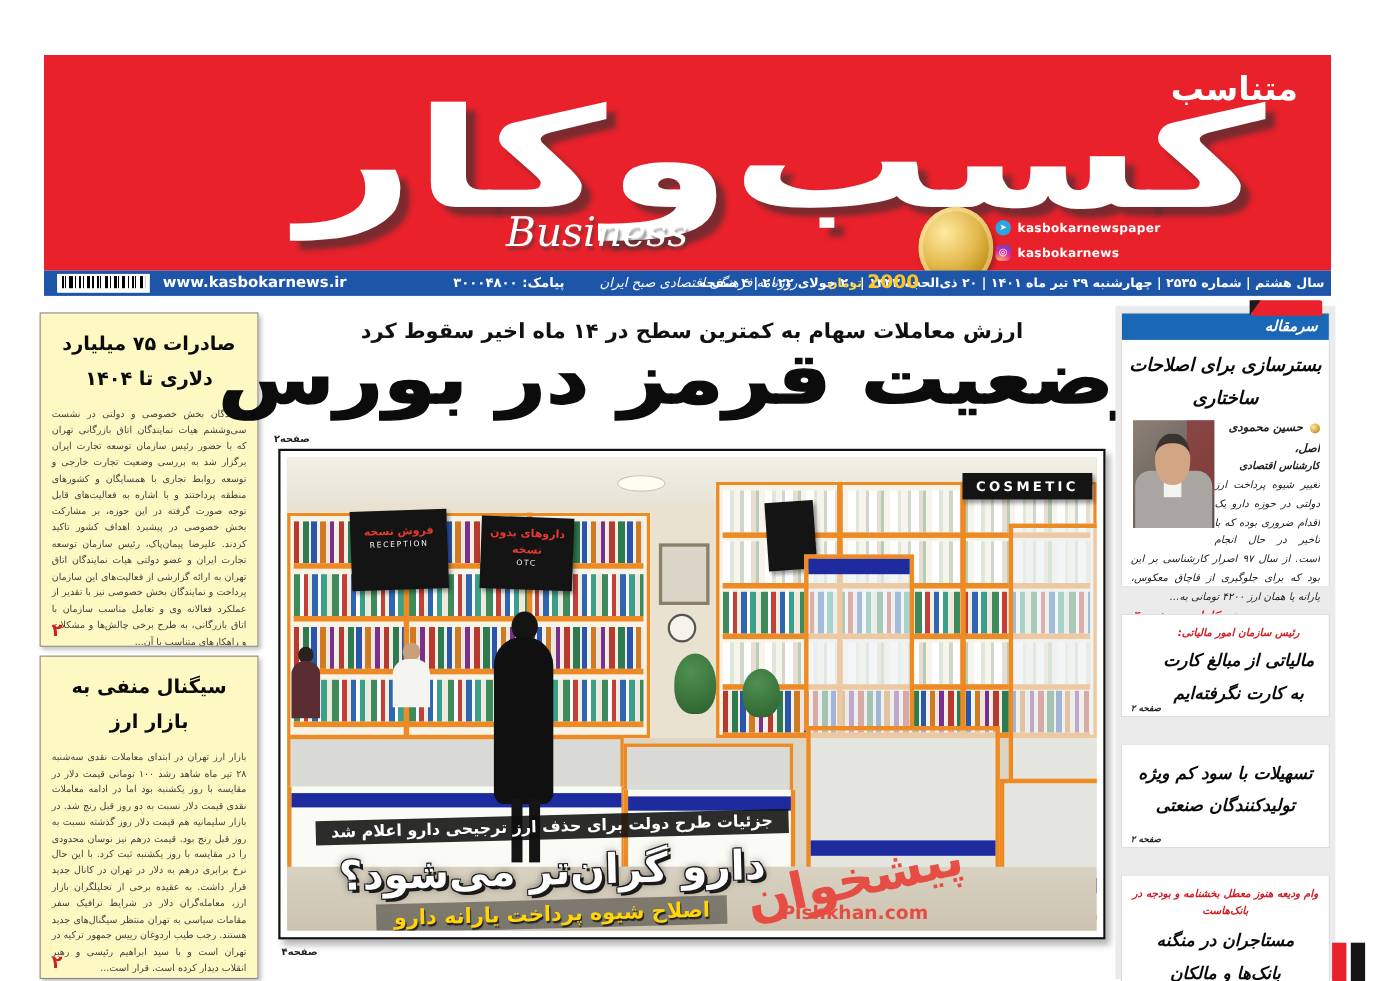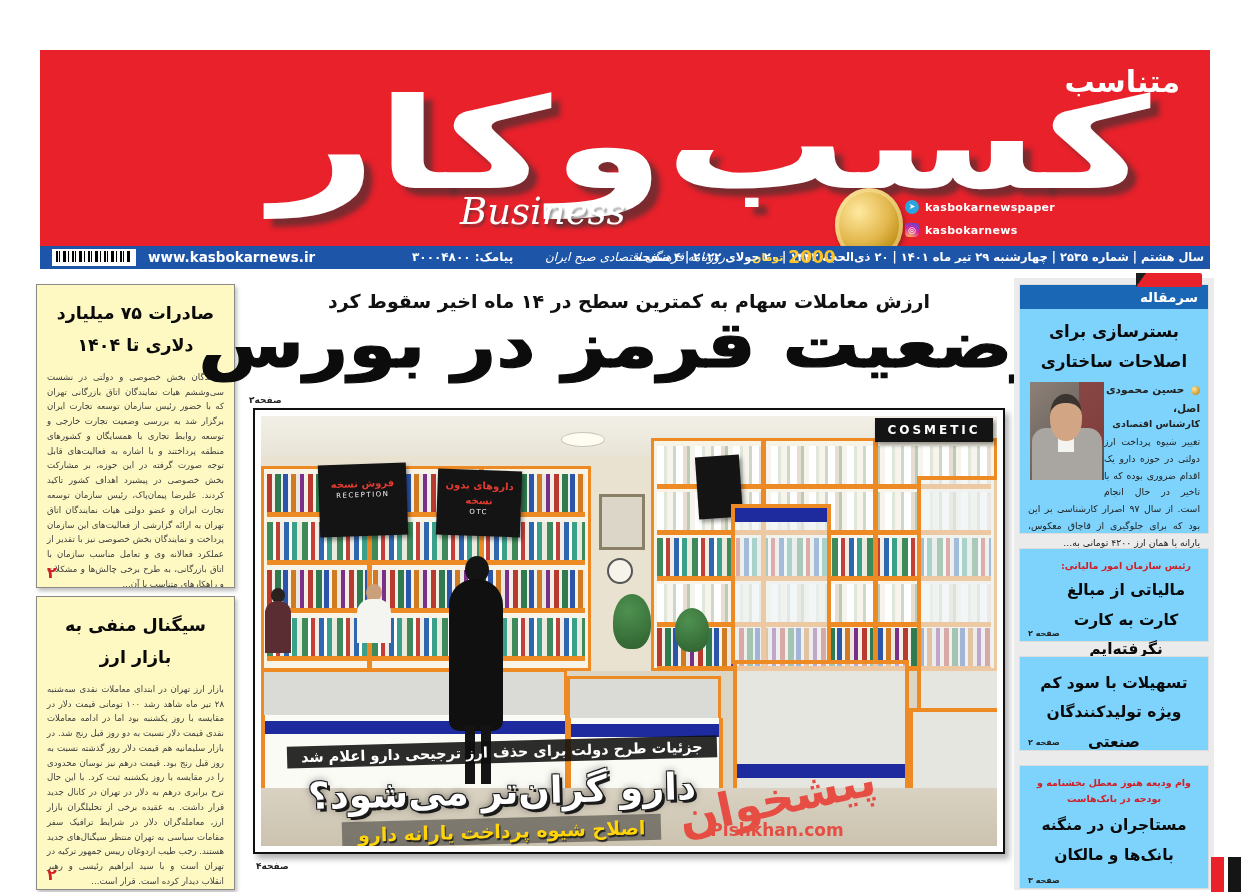--- a/index.html
+++ b/index.html
@@ -102,21 +102,21 @@
   .cap-headline{font-size:37px;font-weight:bold;color:#fff;margin:7px 4px 5px;transform:rotate(-1.5deg);
         text-shadow:3px 3px 0 #1a1a1a,-1px -1px 0 #1a1a1a,1px -1px 0 #1a1a1a,-1px 1px 0 #1a1a1a,0 0 8px rgba(0,0,0,.6);}
   .cap-subhead{display:inline-block;background:rgba(25,25,25,.45);color:#ffd50a;font-size:19px;font-weight:bold;
                padding:2px 16px;transform:rotate(-1.5deg);text-shadow:1px 2px 1px #222;}
   .watermark{position:absolute;right:120px;bottom:6px;text-align:center;color:#e8433a;z-index:5;opacity:.92;direction:ltr;}
   .wm-fa{font-size:46px;font-weight:bold;transform:rotate(-12deg);line-height:1;}
   .wm-en{font-size:17px;font-weight:bold;margin-top:-2px;}
 
   
   .right-col{left:1014px;top:278px;width:200px;height:612px;background:#ebebeb;padding:6px 5px;box-sizing:border-box;}
-  .r-box{position:relative;background:#7dd3fc;border:1px solid #dcdcdc;margin-bottom:14px;overflow:visible;}
+  .r-box{position:relative;background:#ffffff;border:1px solid #dcdcdc;margin-bottom:24px;overflow:visible;font-style:italic;}
   .ed-box{height:248px;overflow:visible;}
   .ed-head{position:relative;background:#1a67b5;height:24px;color:#fff;font-weight:bold;font-size:13.5px;line-height:24px;padding-right:10px;}
   .ed-tab{position:absolute;top:-12px;right:6px;width:64px;height:14px;background:#e8212b;border-radius:2px 2px 0 0;}
   .ed-tab:after{content:"";position:absolute;left:-2px;top:0;border-top:14px solid #1c1c1c;border-right:10px solid transparent;}
   .ed-title{font-size:16.5px;font-weight:bold;text-align:center;line-height:1.8;margin:8px 6px 4px;color:#0a0a0a;}
   .ed-flow{margin:0 8px;overflow:hidden;}
   .ed-photo{float:left;width:74px;height:98px;margin:2px 0 4px 2px;position:relative;
             background:linear-gradient(135deg,#8d8077,#55504c);overflow:hidden;}
   .ed-photo .red{position:absolute;right:0;top:0;width:34%;height:64%;background:#8f2f2f;opacity:.65;}
   .ed-photo .face{position:absolute;left:20px;top:12px;width:32px;height:38px;background:#d2a685;border-radius:46%;
@@ -224,21 +224,21 @@
       <div class="plant" style="left:414px;top:192px;width:34px;height:44px;"></div>
 
       <div class="ph-sign" style="left:58px;top:48px;width:88px;height:60px;padding-top:12px;transform:rotate(-2deg);">
         <span class="sign-fa">فروش نسخه</span>
         <span class="sign-en">RECEPTION</span>
       </div>
       <div class="ph-sign" style="left:176px;top:54px;width:84px;height:58px;padding-top:8px;transform:rotate(2deg);">
         <span class="sign-fa">داروهای بدون نسخه</span>
         <span class="sign-en">OTC</span>
       </div>
-      <div class="ph-sign sign-cos" style="left:614px;top:2px;width:118px;height:24px;">COSMETIC</div>
+      <div class="ph-sign sign-cos" style="left:614px;top:14px;width:118px;height:24px;">COSMETIC</div>
       <div class="ph-sign" style="left:436px;top:40px;width:44px;height:62px;transform:rotate(-4deg);"></div>
 
       <div class="case" style="left:470px;top:88px;width:92px;height:152px;">
         <div class="bluebar" style="top:0;"></div>
       </div>
       <div class="case" style="left:656px;top:60px;width:78px;height:228px;"></div>
 
       <div class="glass" style="left:0;top:253px;width:300px;height:46px;"></div>
       <div class="counter-panel" style="left:0;top:299px;width:300px;height:76px;">
         <div class="bluebar"></div>

